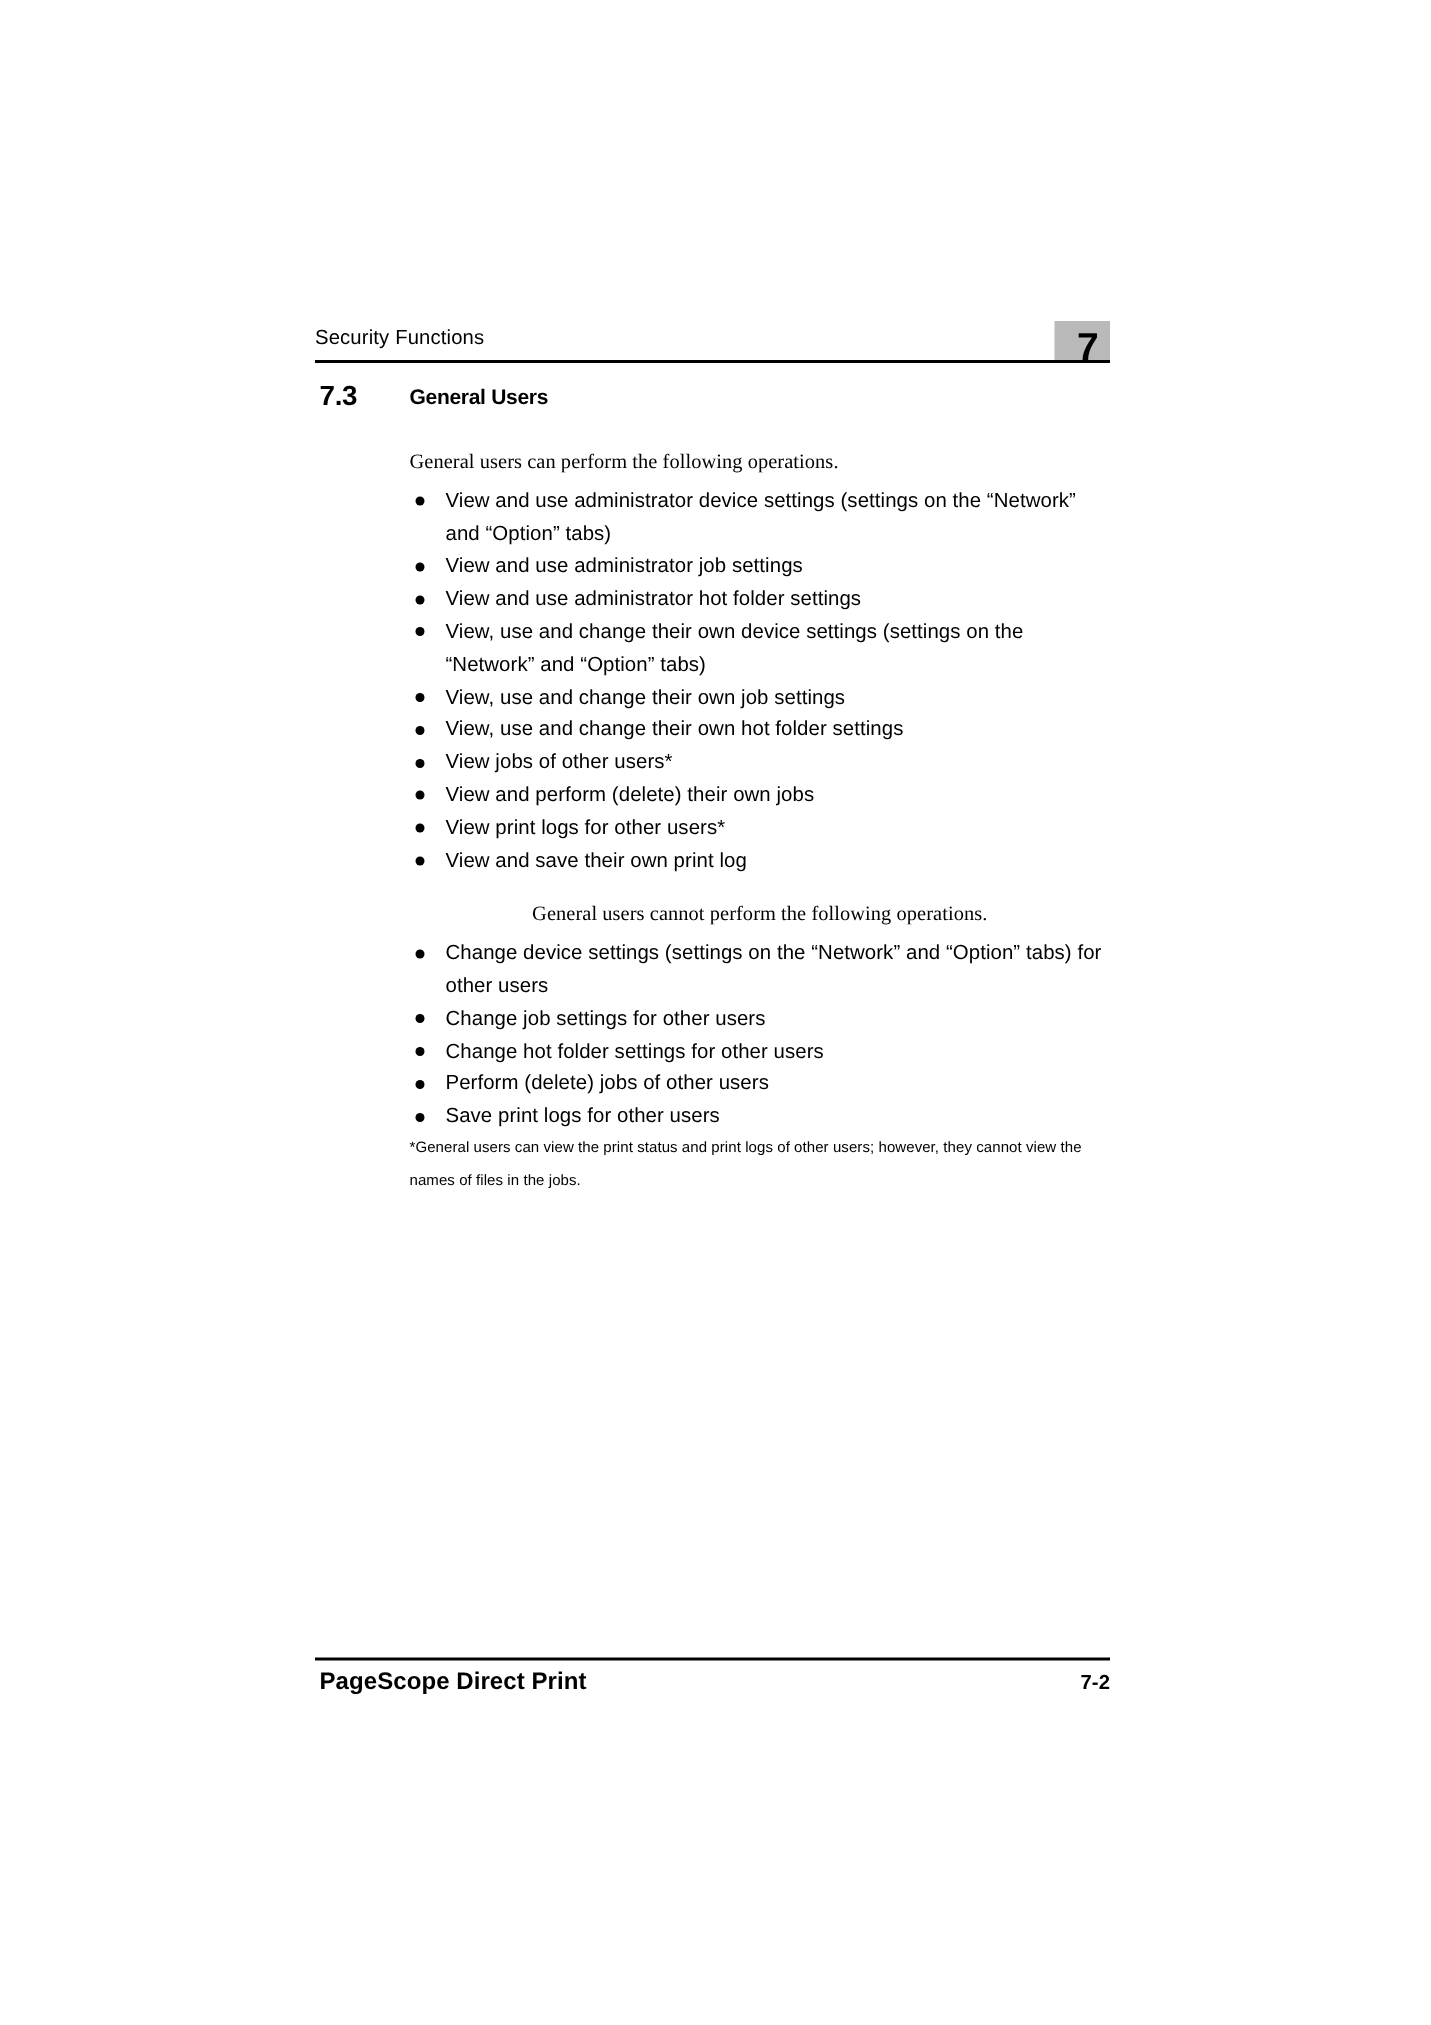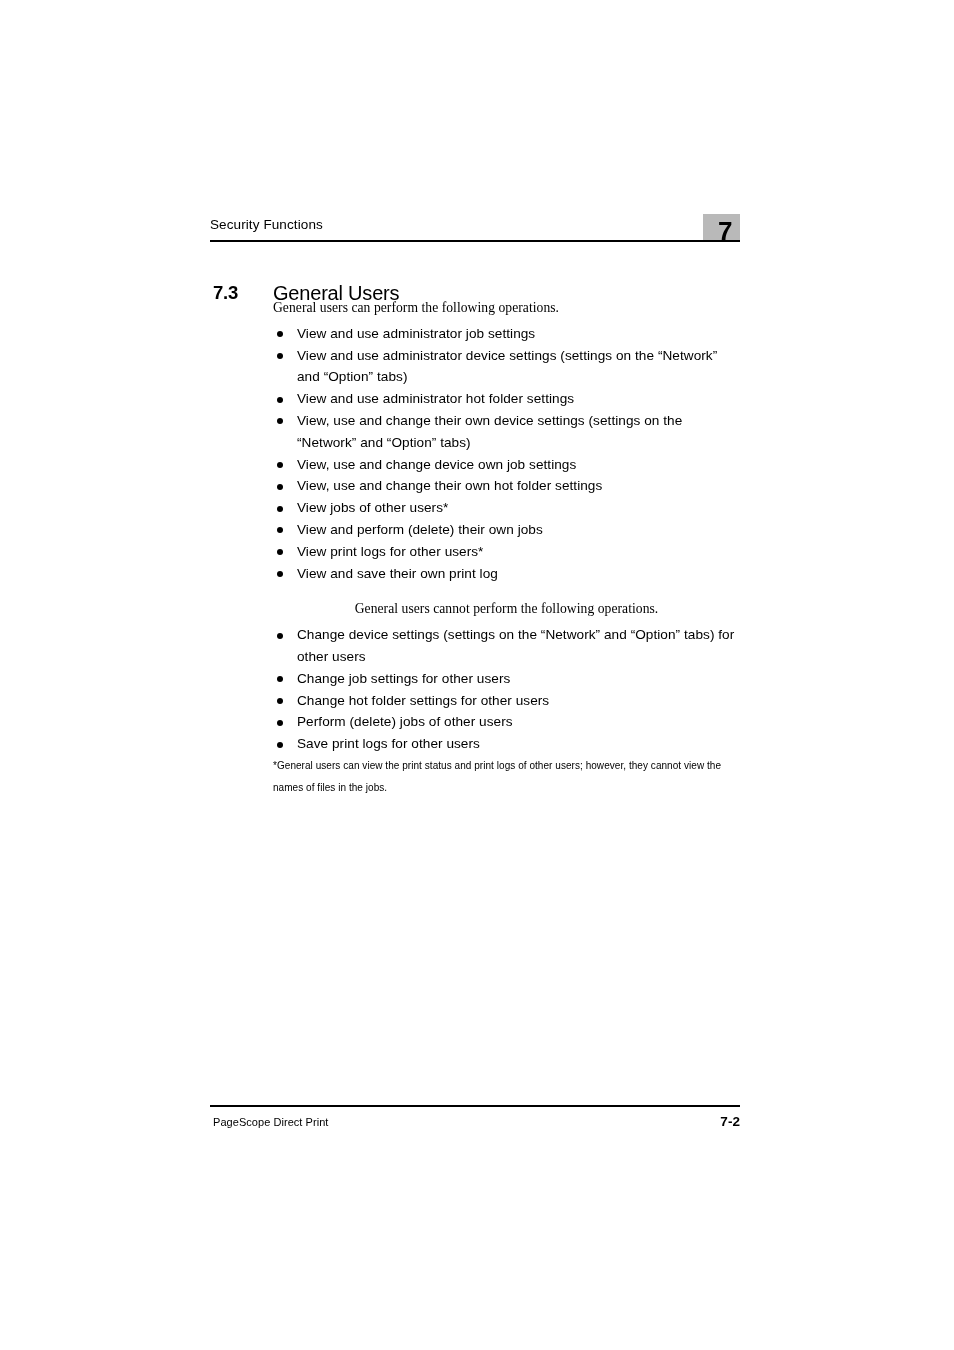--- a/index.html
+++ b/index.html
@@ -65,39 +65,39 @@
     top: 240px;
     width: 530px;
     height: 1.6px;
     background: #000000;
   }
 
   
   .section-heading {
     position: absolute;
     left: 213px;
-    top: 281px;
+    top: 252px;
     width: 530px;
     height: 26px;
   }
   .section-number {
     position: absolute;
     left: 0;
     top: 0;
     font-size: 18.5px;
     font-weight: bold;
     line-height: 24px;
     letter-spacing: -0.2px;
   }
   .section-title {
     position: absolute;
     left: 60px;
     top: 0;
-    font-size: 20px;
-    font-weight: normal;
+    font-size: 14px;
+    font-weight: bold;
     line-height: 24px;
     letter-spacing: -0.2px;
     white-space: nowrap;
   }
 
   
   .content {
     position: absolute;
     left: 273px;
     top: 297px;
@@ -163,22 +163,22 @@
     position: absolute;
     left: 210px;
     top: 1113px;
     width: 530px;
     height: 20px;
   }
   .footer-doc-title {
     position: absolute;
     left: 3px;
     top: 0;
-    font-size: 11px;
-    font-weight: normal;
+    font-size: 16px;
+    font-weight: bold;
     line-height: 18px;
     letter-spacing: 0.05px;
     white-space: nowrap;
   }
   .footer-page-number {
     position: absolute;
     right: 0;
     top: 0;
     font-size: 13.5px;
     font-weight: bold;
@@ -203,25 +203,25 @@
   <div class="section-heading">
     <div class="section-number">7.3</div>
     <div class="section-title">General Users</div>
   </div>
 
   <div class="content">
 
     <p class="para gap-after">General users can perform the following operations.</p>
 
     <ul class="bullet-list">
+      <li class="bullet-item">View and use administrator device settings (settings on the “Network” and “Option” tabs)</li>
       <li class="bullet-item">View and use administrator job settings</li>
-      <li class="bullet-item">View and use administrator device settings (settings on the “Network” and “Option” tabs)</li>
       <li class="bullet-item">View and use administrator hot folder settings</li>
       <li class="bullet-item">View, use and change their own device settings (settings on the “Network” and “Option” tabs)</li>
-      <li class="bullet-item">View, use and change device own job settings</li>
+      <li class="bullet-item">View, use and change their own job settings</li>
       <li class="bullet-item">View, use and change their own hot folder settings</li>
       <li class="bullet-item">View jobs of other users*</li>
       <li class="bullet-item">View and perform (delete) their own jobs</li>
       <li class="bullet-item">View print logs for other users*</li>
       <li class="bullet-item">View and save their own print log</li>
     </ul>
 
     <p class="para gap-before gap-after">General users cannot perform the following operations.</p>
 
     <ul class="bullet-list">

